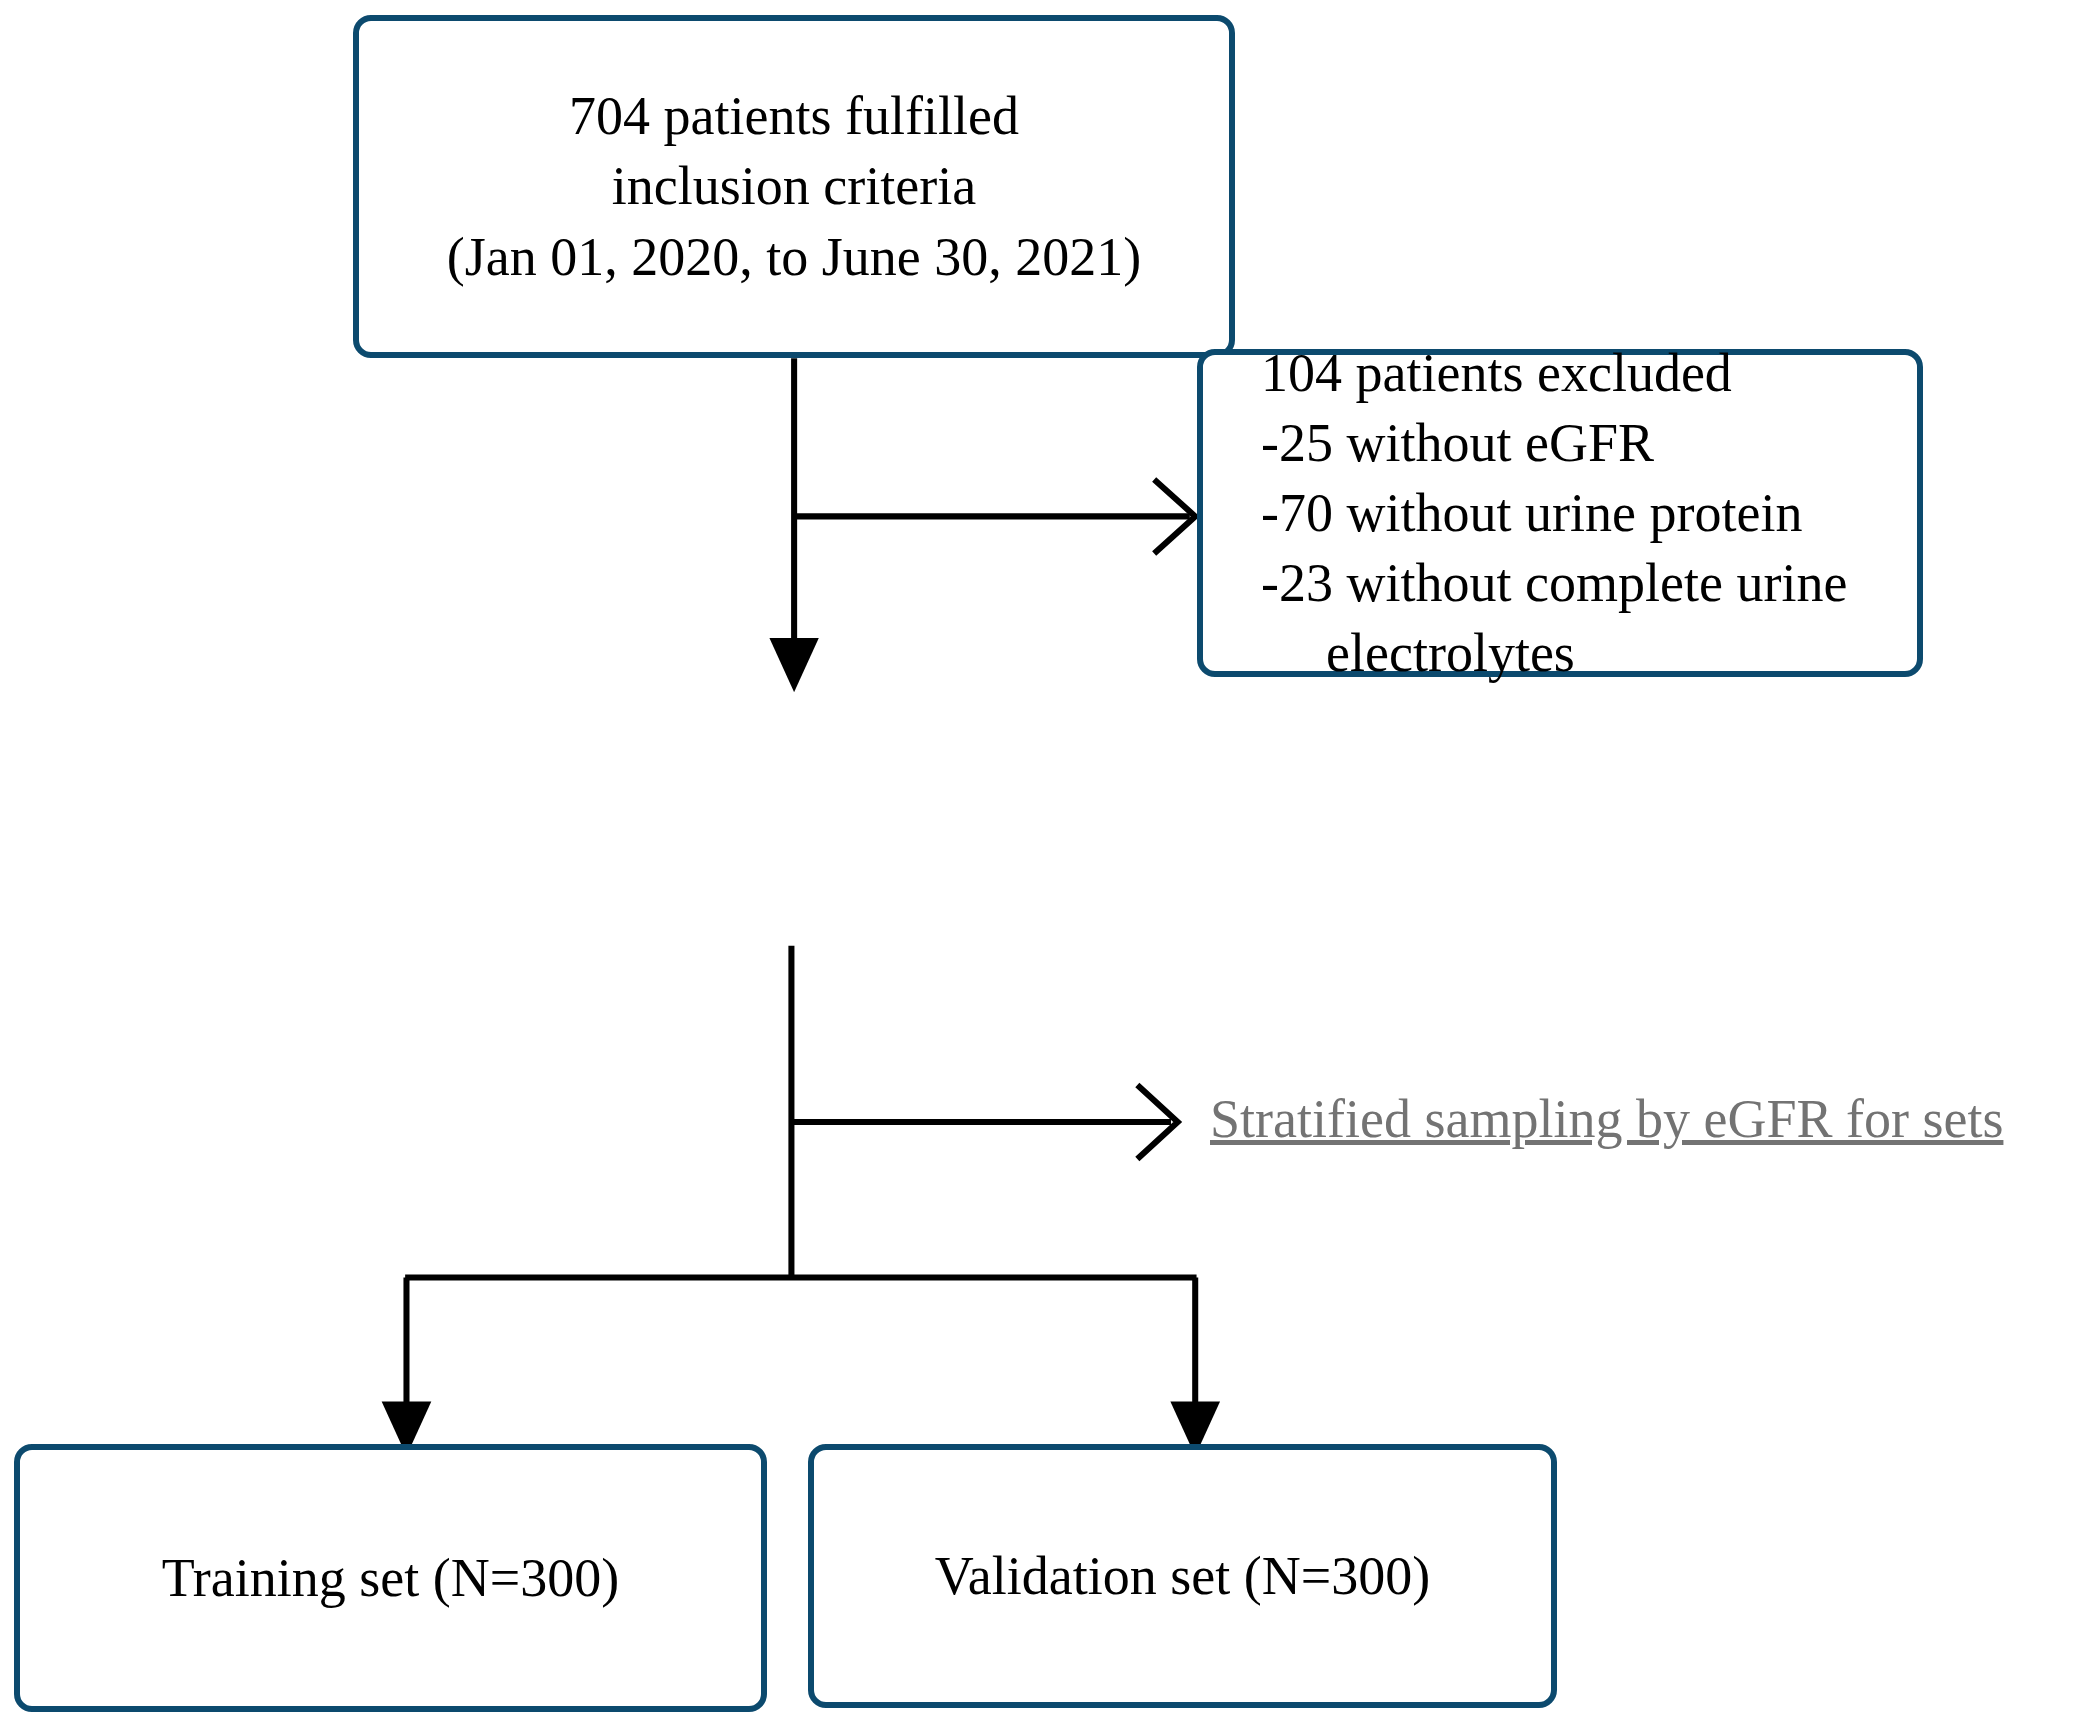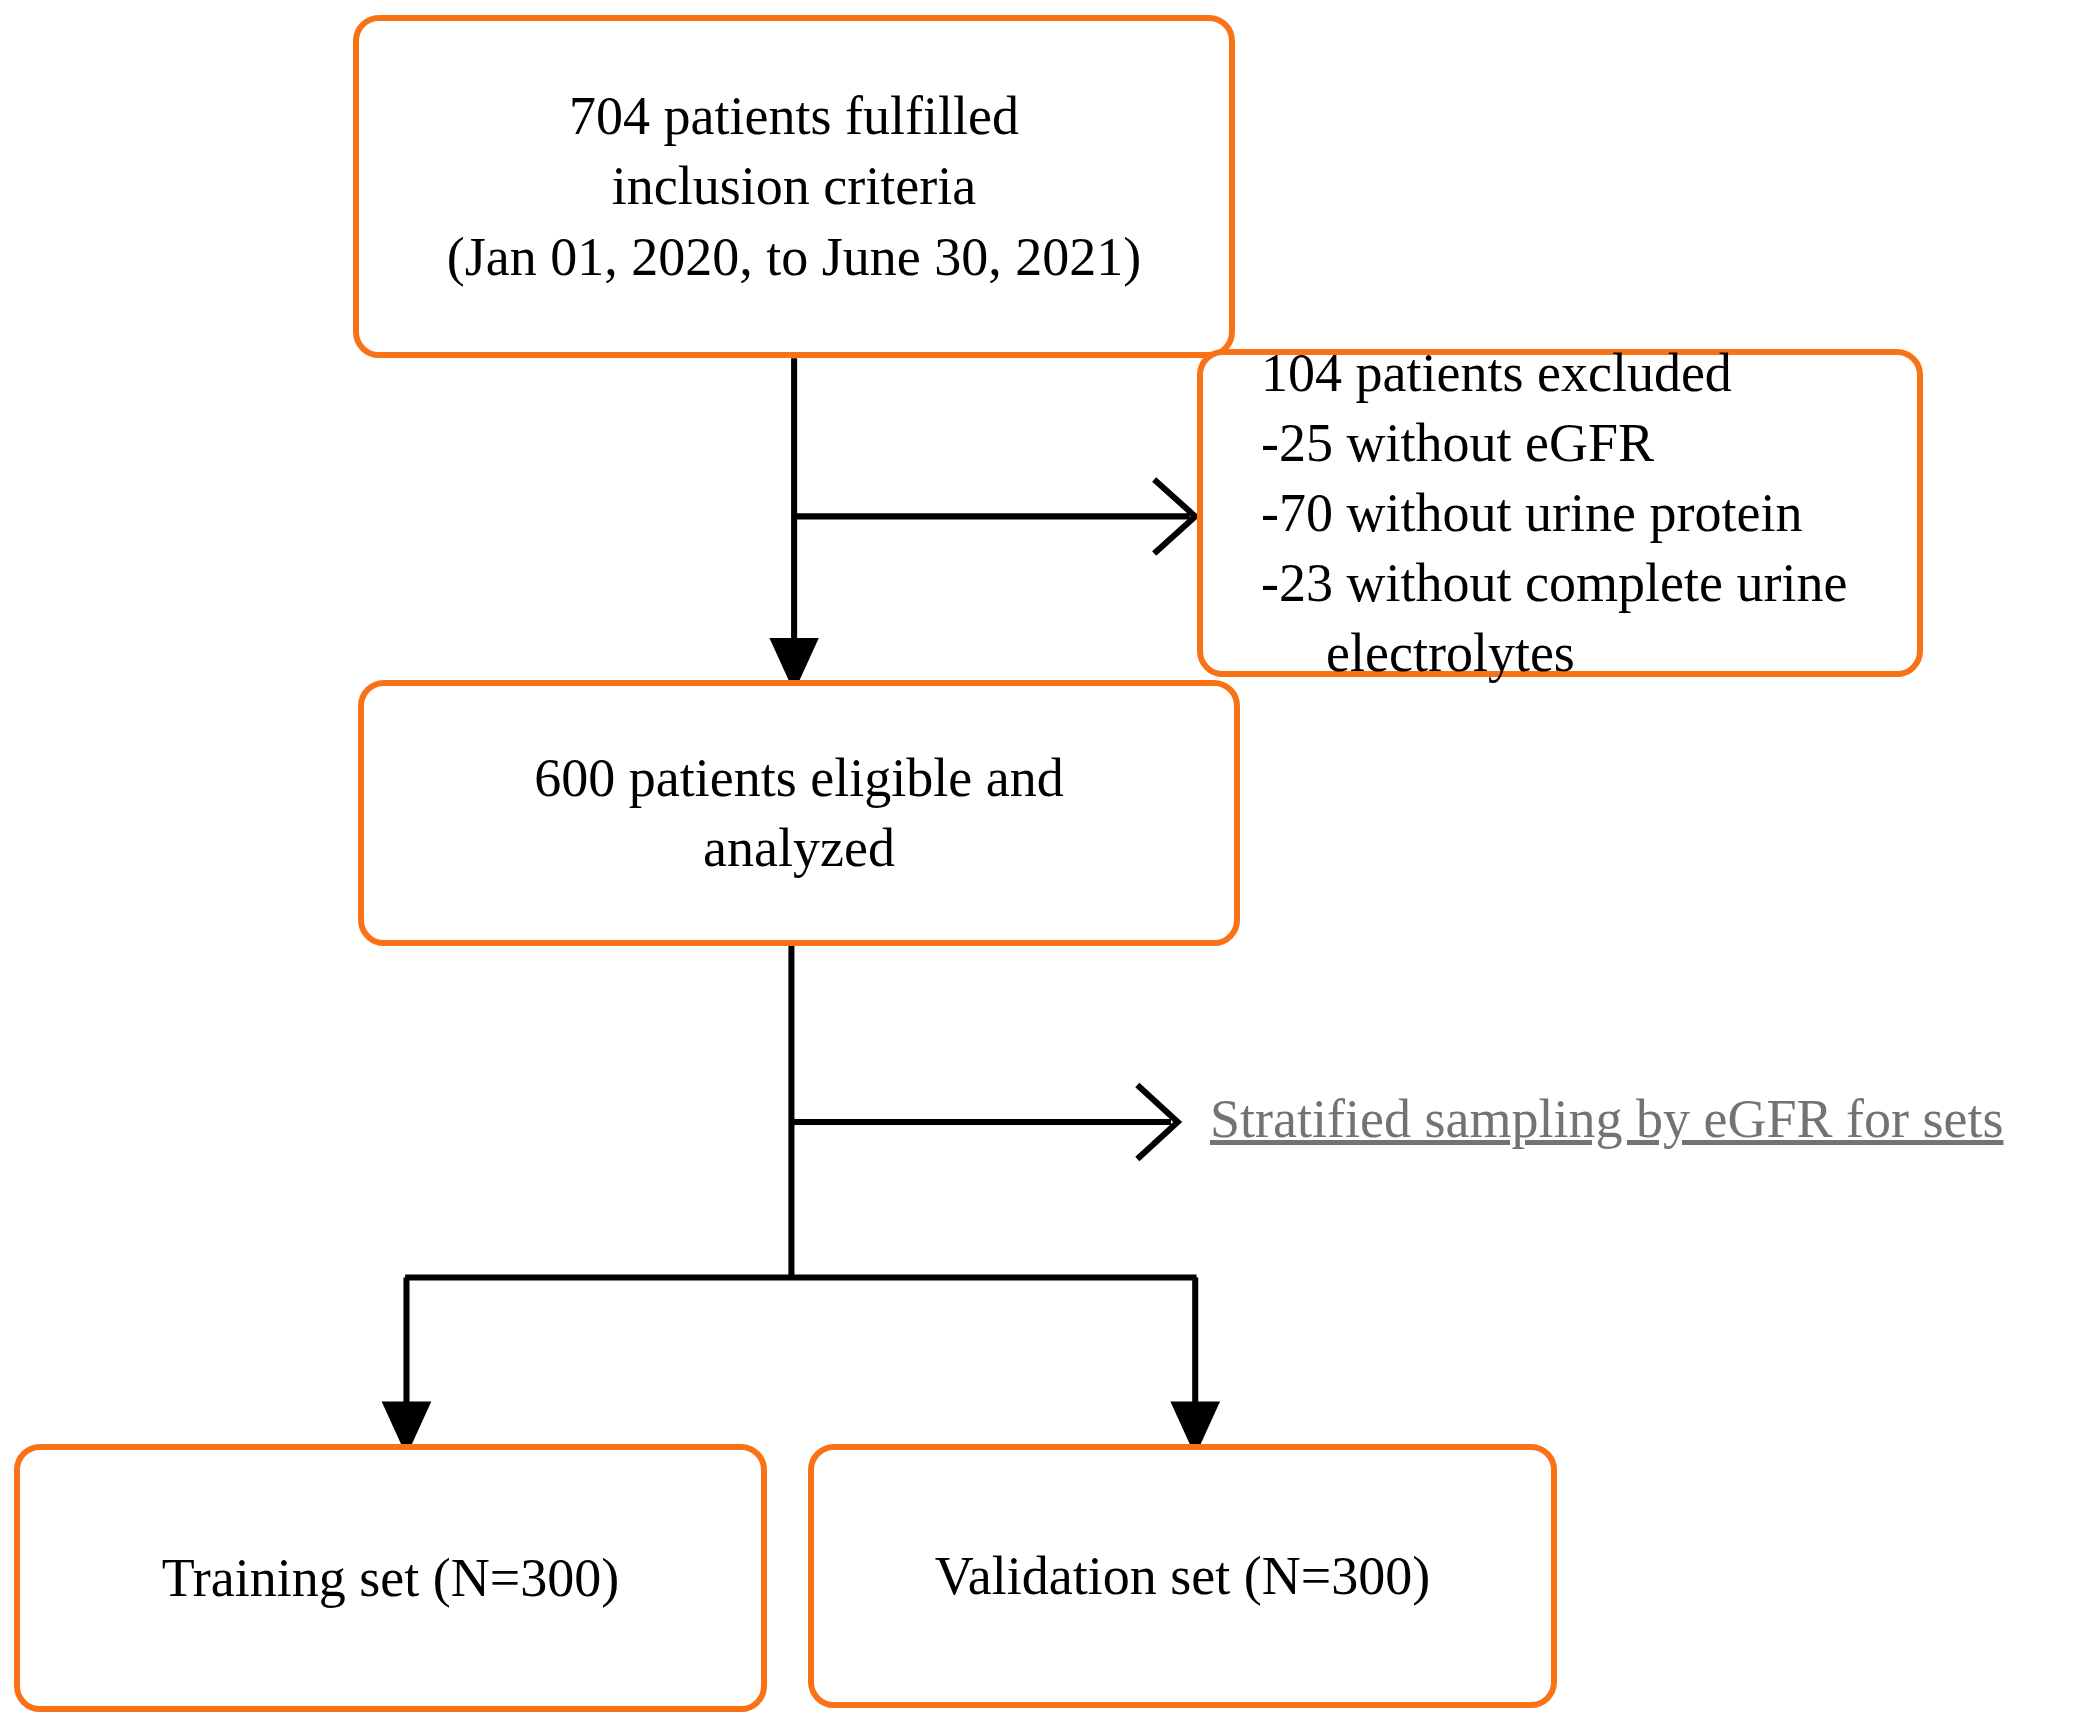--- a/index.html
+++ b/index.html
@@ -12,22 +12,22 @@
     width: 2097px;
     height: 1730px;
     background: #ffffff;
     overflow: hidden;
     font-family: "Liberation Serif", "DejaVu Serif", serif;
     color: #000000;
   }
   .node {
     position: absolute;
     box-sizing: border-box;
-    border: 6px solid #f97316;
-    border-radius: 26px;
+    border: 6px solid #0c4a6e;
+    border-radius: 18px;
     background: #ffffff;
     display: flex;
     align-items: center;
     justify-content: center;
     text-align: center;
     line-height: 1.30;
     color: #000000;
   }
   .node .lines {
     width: 100%;
@@ -130,26 +130,20 @@
   <div class="node" id="node-excluded">
     <div class="lines">
       <span class="line">104 patients excluded</span>
       <span class="line">-25 without eGFR</span>
       <span class="line">-70 without urine protein</span>
       <span class="line">-23 without complete urine</span>
       <span class="line indent">electrolytes</span>
     </div>
   </div>
 
-  <div class="node" id="node-eligible">
-    <div class="lines">
-      <span class="line">600 patients eligible and</span>
-      <span class="line">analyzed</span>
-    </div>
-  </div>
 
   <div id="label-stratified">Stratified sampling by eGFR for sets</div>
 
   <div class="node" id="node-training">
     <div class="lines">
       <span class="line">Training set (N=300)</span>
     </div>
   </div>
 
   <div class="node" id="node-validation">

